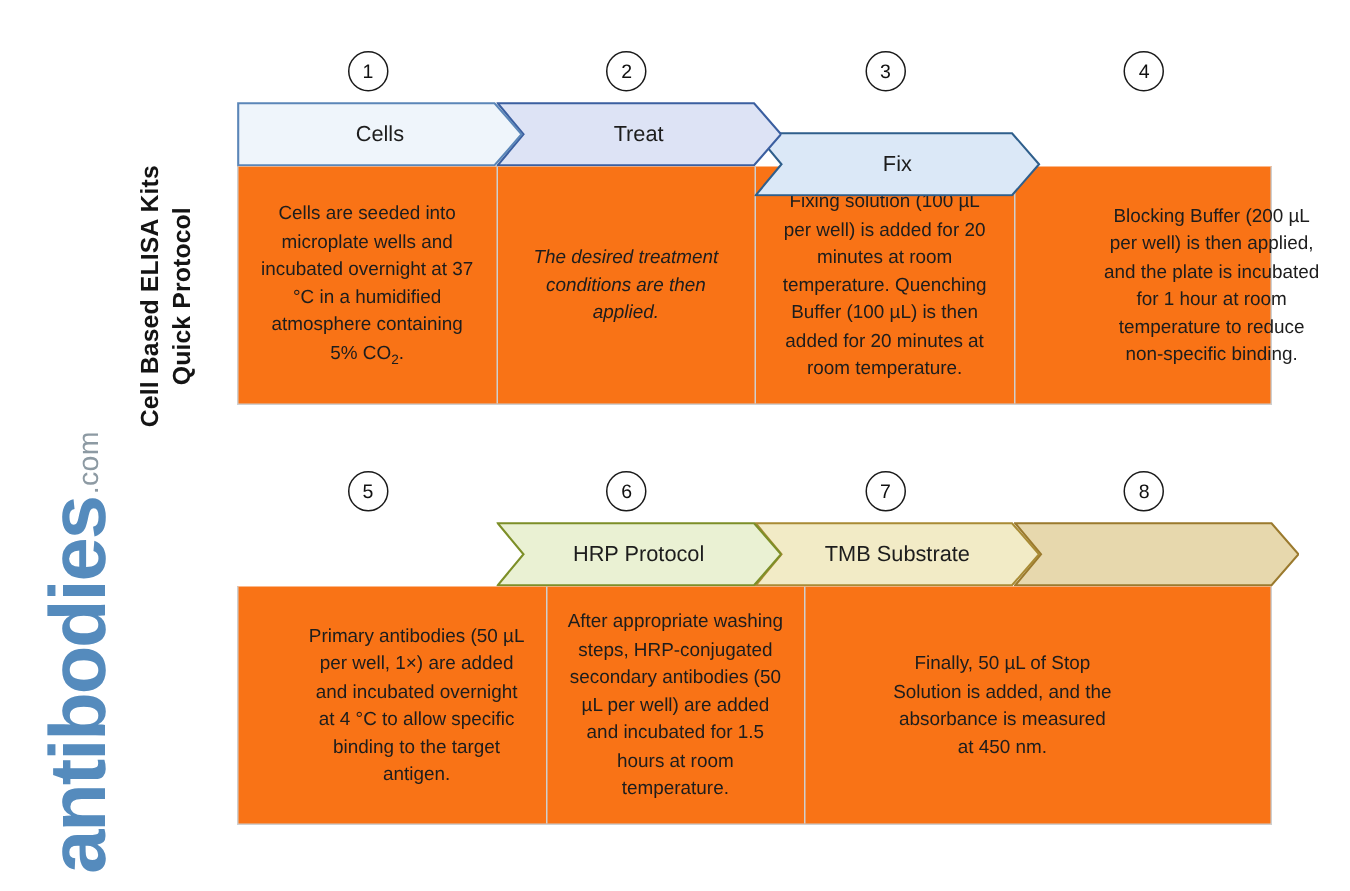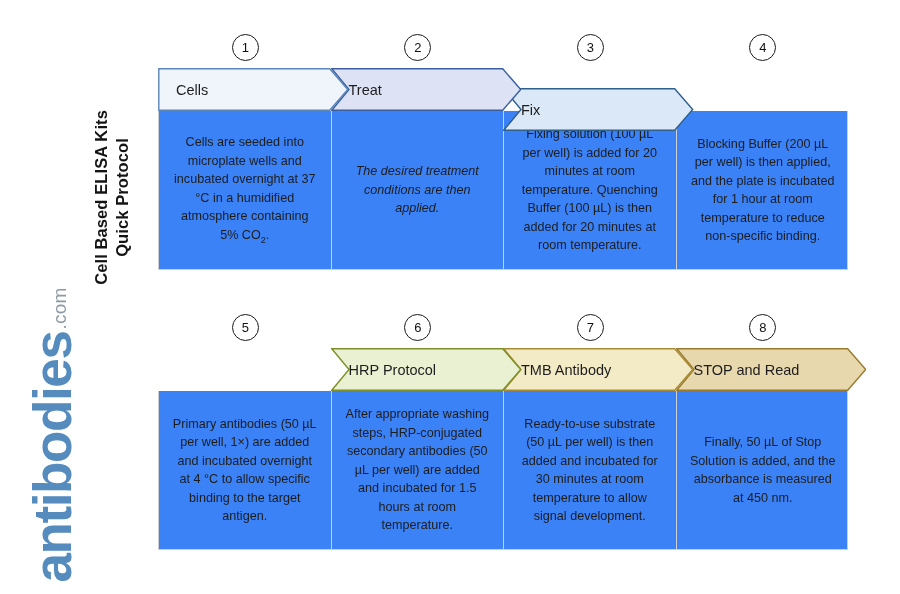--- a/index.html
+++ b/index.html
@@ -56,48 +56,48 @@
     border:1.6px solid #1a1a1a;border-radius:50%;
     background:#fff;
     display:flex;align-items:center;justify-content:center;
     font-size:13px;color:#111;line-height:1;
   }
 
   
   .chev-band{position:relative;height:43px;}
   .chev{
     position:absolute;top:0;height:43px;
-    display:flex;align-items:center;
+    display:flex;align-items:center;justify-content:center;
     box-sizing:border-box;
     font-size:14.5px;color:#1d1d1d;
     text-align:center;
   }
   .chev span{position:relative;z-index:2;padding:0 18px;}
   .chev .shape{
     position:absolute;inset:0;z-index:1;
   }
   .chev .shape svg{display:block;width:100%;height:100%;}
 
   
   .body-box{
     position:relative;
     border:1px solid #cfcfcf;border-top:none;
-    background:#3b82f6;
+    background:#f97316;
     height:159px;
     box-sizing:border-box;
     display:flex;
   }
-  #row-2 .body-box{height:159px;}
+  #row-2 .body-box{height:159px;padding-left:33px;}
   .body-cell{
     box-sizing:border-box;
     border-right:1px solid #cfcfcf;
     display:flex;align-items:center;justify-content:center;
     padding:10px 13px;
   }
-  .body-cell:last-child{border-right:none;}
+  .body-cell:last-child{border-right:none;margin-left:45px;}
   .body-cell p{
     margin:0;text-align:center;
     font-size:12.6px;line-height:1.47;color:#1d1d1d;
   }
   sub{font-size:.72em;}
 </style>
 </head>
 <body>
 
 <div id="left-rail">
@@ -189,38 +189,34 @@
           </svg>
         </div>
         <span>HRP Protocol</span>
       </div>
       <div class="chev" style="left: 345px; width: 190.5px; z-index: 2;">
         <div class="shape">
           <svg viewBox="0 0 190.5 43" preserveAspectRatio="none">
             <path d="M 0.8 0.8 L 171.7 0.8 L 189.7 21.5 L 171.7 42.2 L 0.8 42.2 L 18 21.5 Z" fill="#f2ebc6" stroke="#a98b35" stroke-width="1.4" stroke-linejoin="miter"></path>
           </svg>
         </div>
-        <span>TMB Antibody</span>
+        <span>TMB Substrate</span>
       </div>
       <div class="chev" style="left: 517.5px; width: 190.5px; z-index: 1;">
         <div class="shape">
           <svg viewBox="0 0 190.5 43" preserveAspectRatio="none">
             <path d="M 0.8 0.8 L 171.7 0.8 L 189.7 21.5 L 171.7 42.2 L 0.8 42.2 L 18 21.5 Z" fill="#e7d8ad" stroke="#9b7a2e" stroke-width="1.4" stroke-linejoin="miter"></path>
           </svg>
         </div>
-        <span>STOP and Read</span>
       </div>
     </div>
   <div class="body-box">
       <div class="body-cell" style="width: 172.5px; flex: 0 0 172.5px;">
         <p>Primary antibodies (50 µL per well, 1×) are added and incubated overnight at 4 °C to allow specific binding to the target antigen.</p>
       </div>
       <div class="body-cell" style="width: 172.5px; flex: 0 0 172.5px;">
         <p>After appropriate washing steps, HRP-conjugated secondary antibodies (50 µL per well) are added and incubated for 1.5 hours at room temperature.</p>
       </div>
       <div class="body-cell" style="width: 172.5px; flex: 0 0 172.5px;">
-        <p>Ready-to-use substrate (50 µL per well) is then added and incubated for 30 minutes at room temperature to allow signal development.</p>
-      </div>
-      <div class="body-cell" style="width: 172.5px; flex: 0 0 172.5px;">
         <p>Finally, 50 µL of Stop Solution is added, and the absorbance is measured at 450 nm.</p>
       </div>
     </div>
 </div>
 
 </body></html>

